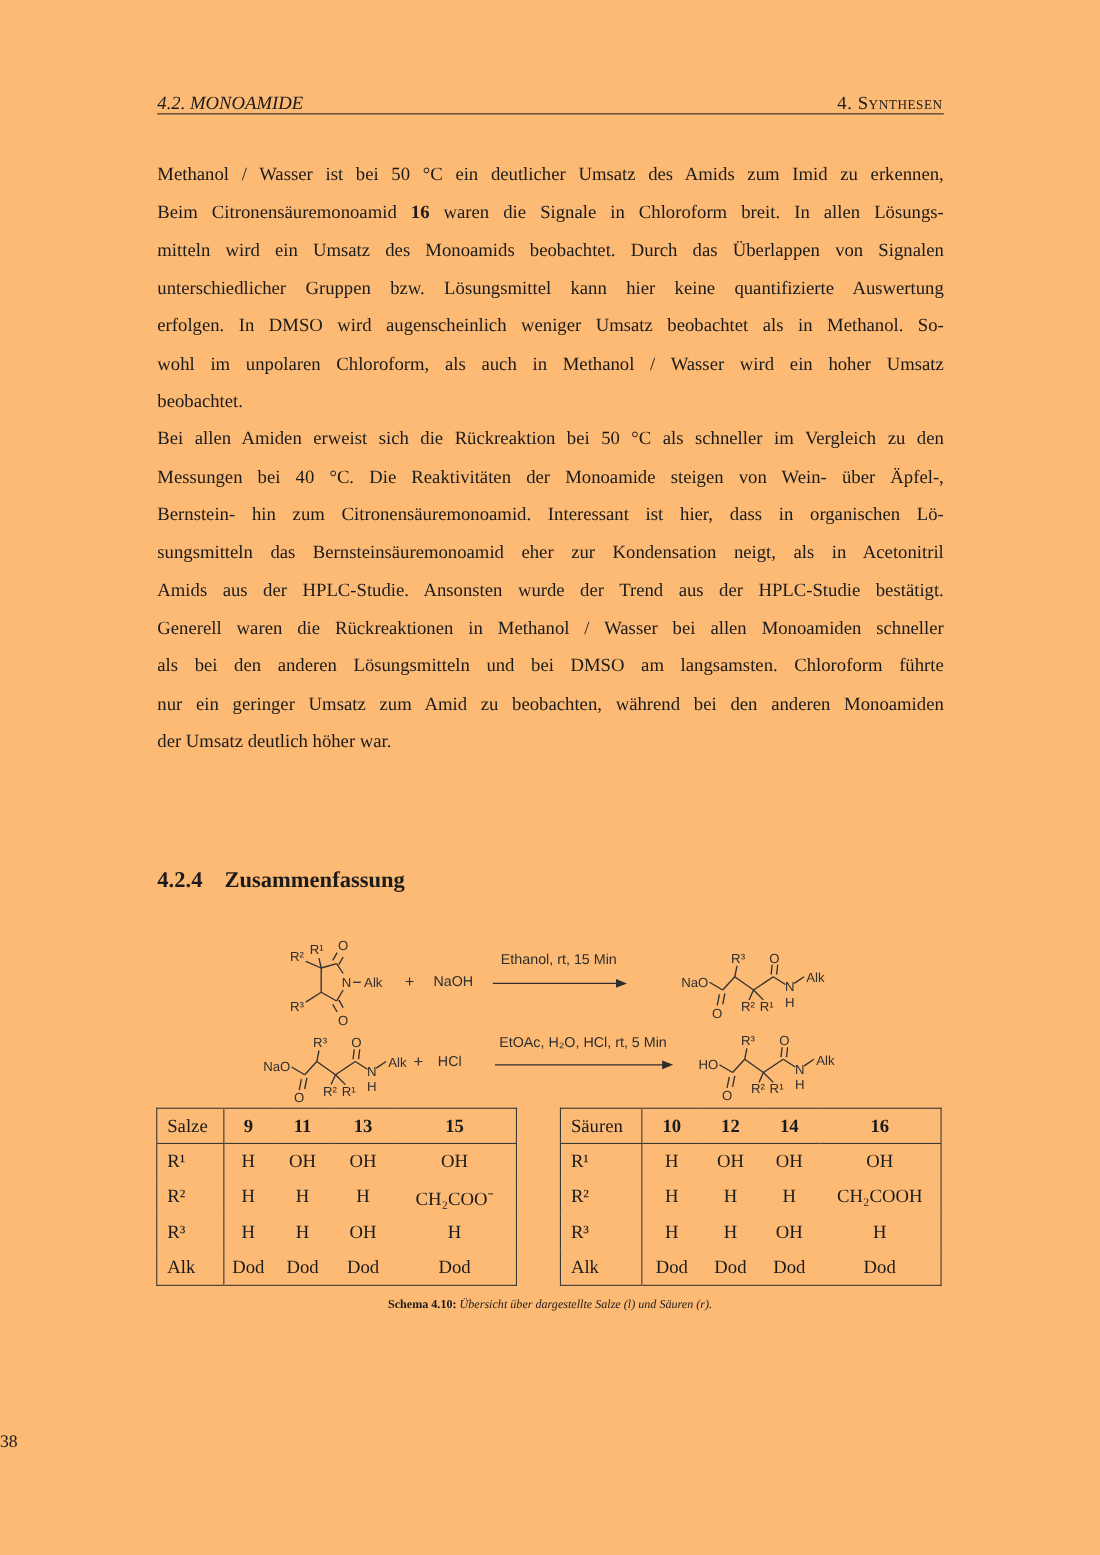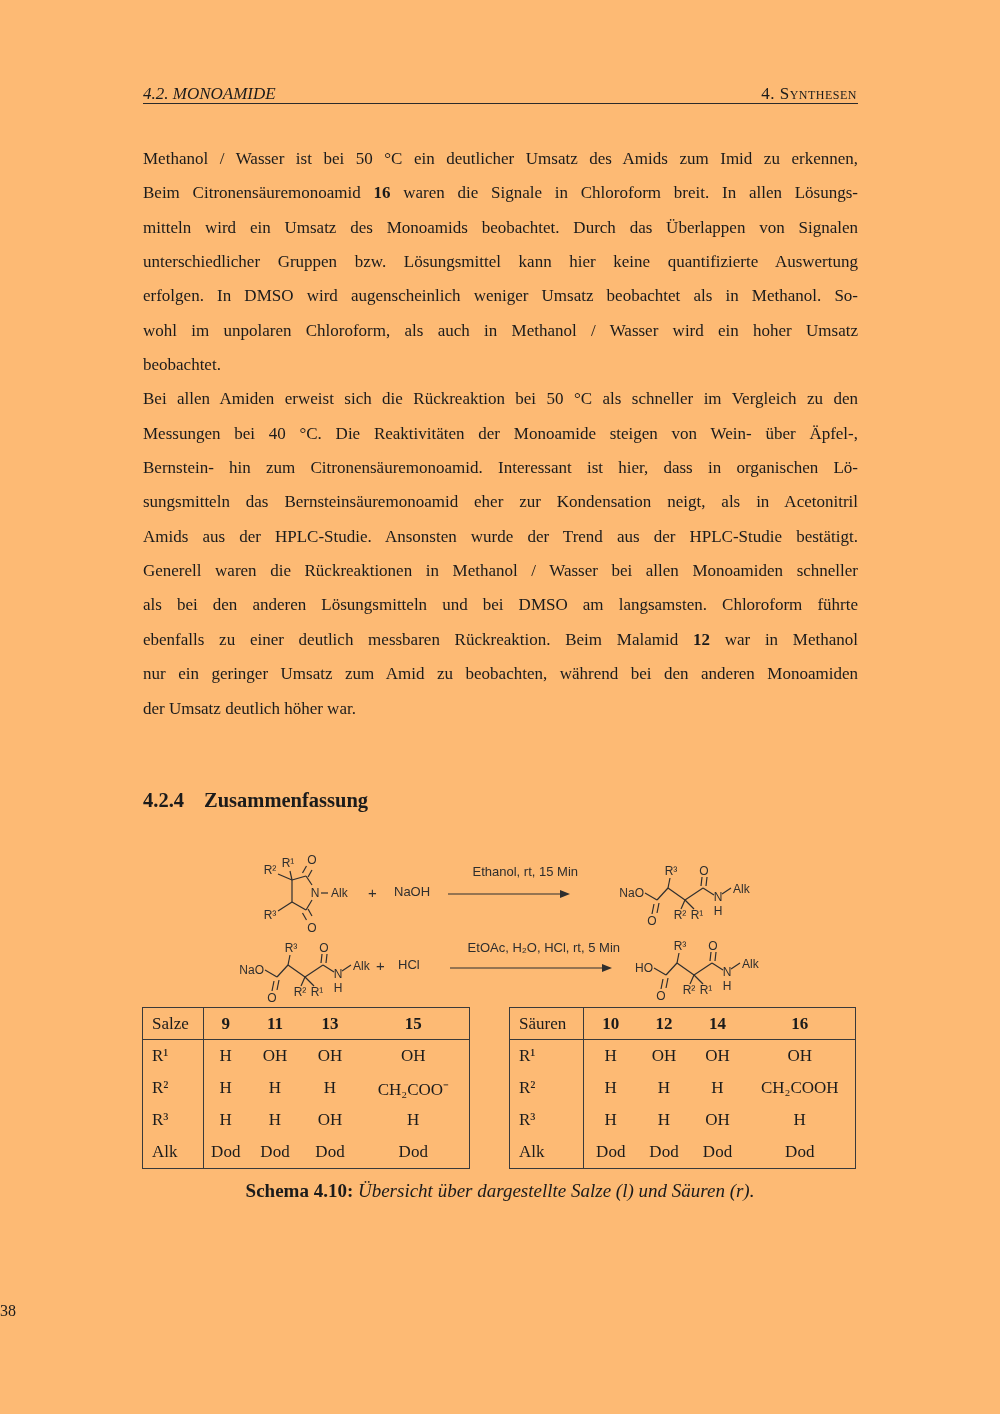--- a/index.html
+++ b/index.html
@@ -18,33 +18,33 @@
   .bnum { font-weight:bold; }
   
   .sec-head { position:absolute; left:143px; top:789px; font-size:20.5px; font-weight:bold; }
   .sec-head .num { display:inline-block; margin-right:20px; }
   
   .scheme svg { position:absolute; overflow:visible; }
   .scheme text { font-family:"Liberation Sans", sans-serif; font-size:12px; fill:#2e2e2e; stroke:none; }
   .scheme line, .scheme polyline { stroke:#2e2e2e; stroke-width:1.2; fill:none; }
   .s-plus { position:absolute; font-family:"Liberation Sans", sans-serif; font-size:15px; color:#2e2e2e; }
   .s-reagent { position:absolute; font-family:"Liberation Sans", sans-serif; font-size:13px; color:#2e2e2e; }
-  .s-cond { position:absolute; font-family:"Liberation Sans", sans-serif; font-size:13px; color:#2e2e2e; text-align:right; white-space:nowrap; }
+  .s-cond { position:absolute; font-family:"Liberation Sans", sans-serif; font-size:13px; color:#2e2e2e; text-align:center; white-space:nowrap; }
   .arrow-line { stroke:#2e2e2e; stroke-width:1.2; }
   .arrow-head { fill:#2e2e2e; stroke:none; }
   
   table.chem { position:absolute; top:1007px; border-collapse:collapse; font-size:17px; color:#1b1b1b; table-layout:fixed; border:1px solid #3a3a3a; }
   table.chem td { height:32px; text-align:center; vertical-align:middle; padding:0; overflow:visible; }
   table.chem td.lblcol { text-align:left; padding-left:9px; border-right:1px solid #3a3a3a;margin-top:30px; }
   table.chem tr.hrow td { border-bottom:1px solid #3a3a3a; height:31px; }
   table.chem tr.hrow td.colnum { font-weight:bold; }
   table.left { left:142px; }
   table.right { left:509px; }
   
-  .caption { position:absolute; left:0; top:1180px; width:1000px; text-align:center; font-size:19px; }
+  .caption { position:absolute; left:0; top:1180px; width:1000px; text-align:center; font-size:11px; }
   .caption .cl { font-weight:bold; }
   .caption .ct { font-style:italic; }
   
   .page-num { position:absolute; left:0; top:1302px; width:1000px; text-align:left; font-size:16px;font-family:Liberation Serif, serif; }
 </style>
 </head>
 <body>
 
 <div class="page">
 
@@ -60,21 +60,20 @@
     <div class="bline">erfolgen. In DMSO wird augenscheinlich weniger Umsatz beobachtet als in Methanol. So-</div>
     <div class="bline">wohl im unpolaren Chloroform, als auch in Methanol / Wasser wird ein hoher Umsatz</div>
     <div class="bline pend">beobachtet.</div>
     <div class="bline">Bei allen Amiden erweist sich die Rückreaktion bei 50 °C als schneller im Vergleich zu den</div>
     <div class="bline">Messungen bei 40 °C. Die Reaktivitäten der Monoamide steigen von Wein- über Äpfel-,</div>
     <div class="bline">Bernstein- hin zum Citronensäuremonoamid. Interessant ist hier, dass in organischen Lö-</div>
     <div class="bline">sungsmitteln das Bernsteinsäuremonoamid eher zur Kondensation neigt, als in Acetonitril</div>
     <div class="bline">Amids aus der HPLC-Studie. Ansonsten wurde der Trend aus der HPLC-Studie bestätigt.</div>
     <div class="bline">Generell waren die Rückreaktionen in Methanol / Wasser bei allen Monoamiden schneller</div>
     <div class="bline">als bei den anderen Lösungsmitteln und bei DMSO am langsamsten. Chloroform führte</div>
-    <div class="bline"><span>ebenfalls zu einer deutlich messbaren Rückreaktion. Beim Malamid </span><span class="bnum">12</span><span> war in Methanol</span></div>
     <div class="bline">nur ein geringer Umsatz zum Amid zu beobachten, während bei den anderen Monoamiden</div>
     <div class="bline pend">der Umsatz deutlich höher war.</div>
   </div>
 
   <div class="sec-head">
     <span class="num">4.2.4</span><span>Zusammenfassung</span>
   </div>
 
   <div class="scheme">
 

